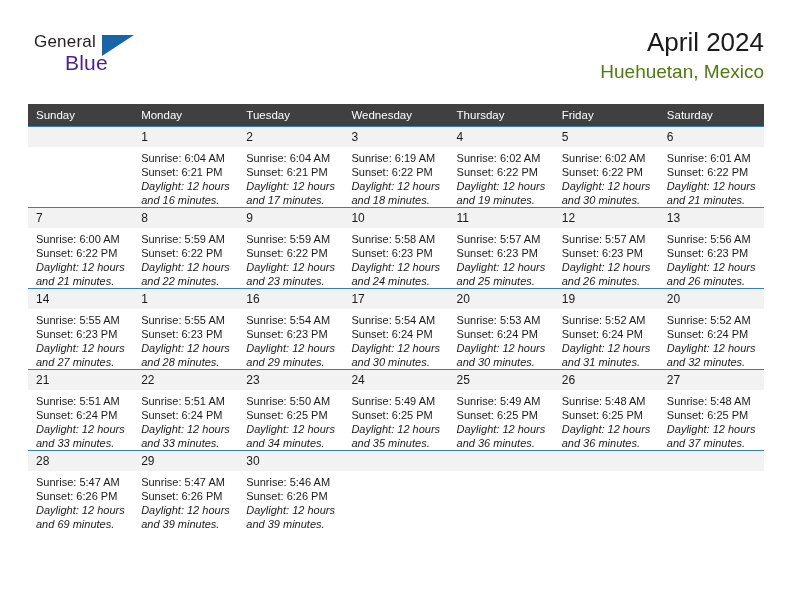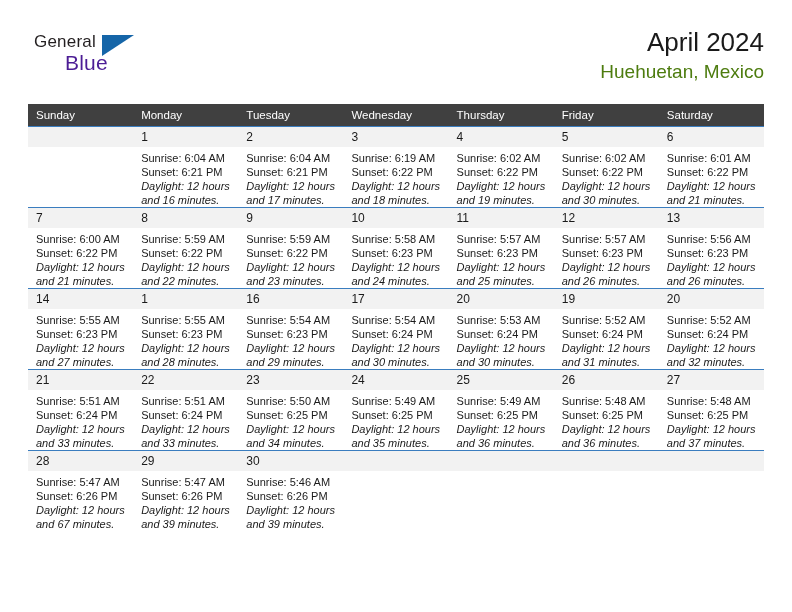--- a/index.html
+++ b/index.html
@@ -400,21 +400,21 @@
                 <div class="daylight-wrap">Daylight: 12 hours and 37 minutes.</div>
               </div>
             </td>
           </tr>
           <tr>
             <td class="daycell">
               <div class="daynum">28</div>
               <div class="dayinfo">
                 <div>Sunrise: 5:47 AM</div>
                 <div>Sunset: 6:26 PM</div>
-                <div class="daylight-wrap">Daylight: 12 hours and 67 minutes.</div>
+                <div class="daylight-wrap">Daylight: 12 hours and 69 minutes.</div>
               </div>
             </td>
             <td class="daycell">
               <div class="daynum">29</div>
               <div class="dayinfo">
                 <div>Sunrise: 5:47 AM</div>
                 <div>Sunset: 6:26 PM</div>
                 <div class="daylight-wrap">Daylight: 12 hours and 39 minutes.</div>
               </div>
             </td>

